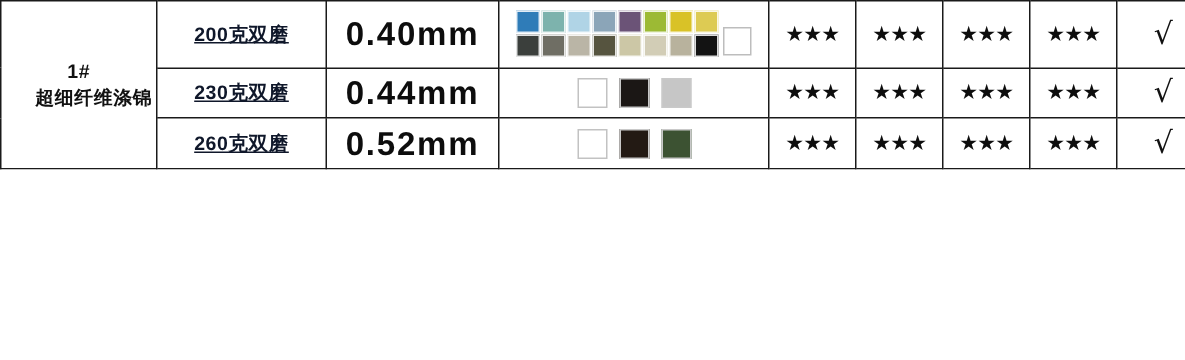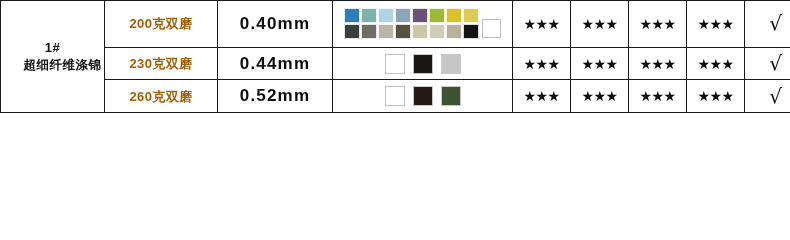--- a/index.html
+++ b/index.html
@@ -55,25 +55,26 @@
     line-height: 1.35;
     letter-spacing: 0.5px;
     white-space: nowrap;
     padding-left: 20px;
   }
 
   
   .weight-text {
     font-size: 13px;
     font-weight: bold;
-    color: #a16207;
+    color: #0f172a;
     letter-spacing: 0.4px;
+    text-decoration: underline;
   }
   .thickness-text {
-    font-size: 17px;
+    font-size: 22px;
     font-weight: bold;
     color: #0d0d0d;
     letter-spacing: 1.2px;
     font-family: "Liberation Sans", "DejaVu Sans", sans-serif;
   }
 
   
   .swatch-cell {
     padding: 0;
   }

